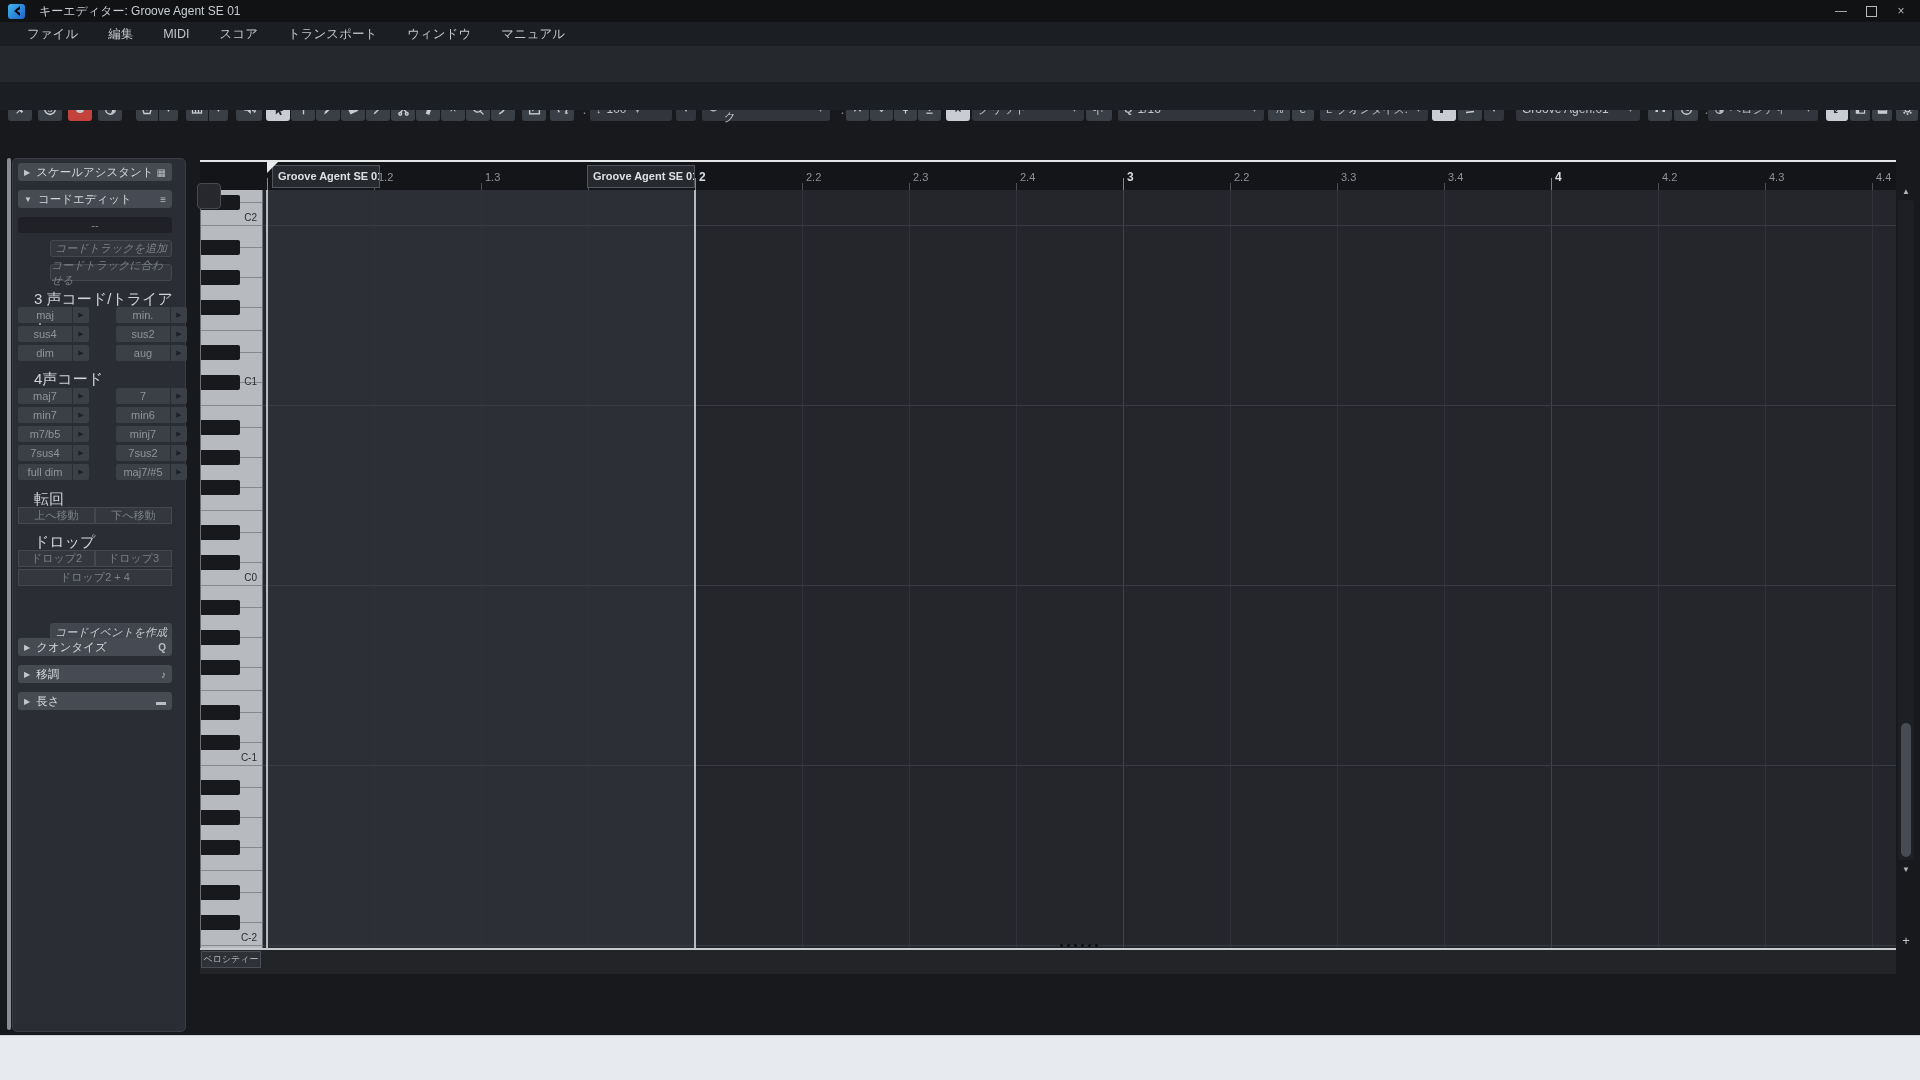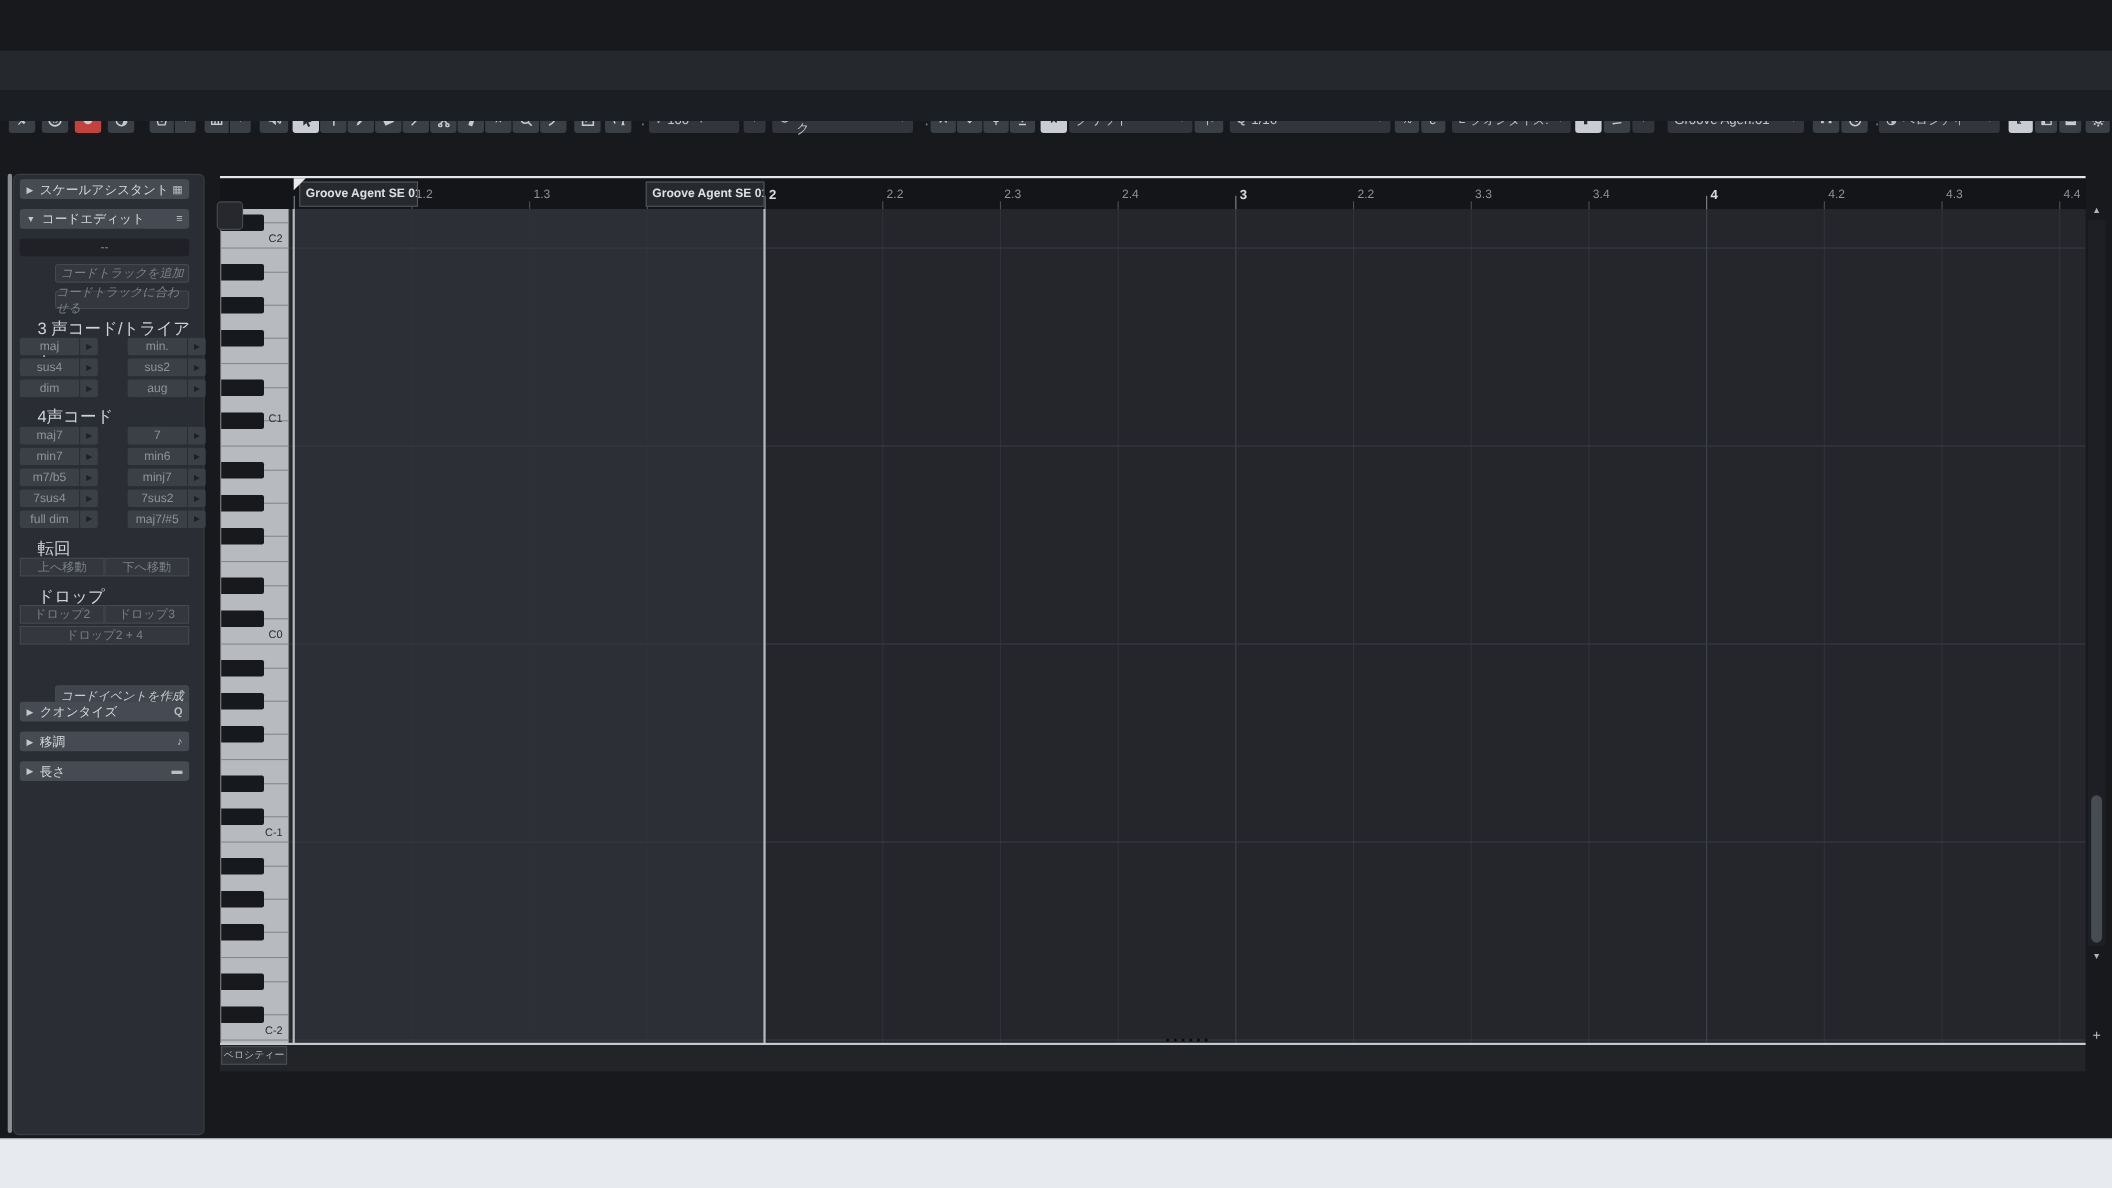--- a/index.html
+++ b/index.html
@@ -78,21 +78,45 @@
   #taskbar{left:0;top:1035px;width:1920px;height:45px;background:#e7eaee;border-top:1px solid #cdd1d6;box-sizing:border-box;}
   
   svg{stroke:currentColor;fill:none;stroke-width:1.3;}
   svg .f{fill:currentColor;stroke:none;}
 </style>
 </head>
 <body>
 
 <div id="screen">
 
-
+  <div class="abs" id="titlebar">
+    <div id="app-icon">
+        <svg width="12" height="12" viewBox="0 0 12 12">
+          <path class="f" d="M9 1 L3 6 L9 11 L9 8 L6 6 L9 4 Z" fill="#fff"></path>
+        </svg>
+      </div>
+    <div id="title-text">キーエディター: Groove Agent SE 01</div>
+    <div id="win-controls">
+      <div class="wctl">—</div>
+      <div class="wctl">
+          <span class="maxbox"></span>
+        </div>
+      <div class="wctl">×</div>
+    </div>
+  </div>
+
+  <div class="abs" id="menubar">
+      <div class="menu-item">ファイル</div>
+      <div class="menu-item">編集</div>
+      <div class="menu-item">MIDI</div>
+      <div class="menu-item">スコア</div>
+      <div class="menu-item">トランスポート</div>
+      <div class="menu-item">ウィンドウ</div>
+      <div class="menu-item">マニュアル</div>
+    </div>
 
   <div class="abs" id="toolbar">
     <div class="tb-btn" style="left:8px">
         <svg width="13" height="13" viewBox="0 0 12 12">
           <g transform="rotate(45 6 6)">
             <rect class="f" x="5" y="1" width="2" height="5"></rect>
             <rect class="f" x="3" y="5.5" width="6" height="2"></rect>
             <rect class="f" x="5.5" y="7.5" width="1" height="3.5"></rect>
           </g>
         </svg>

